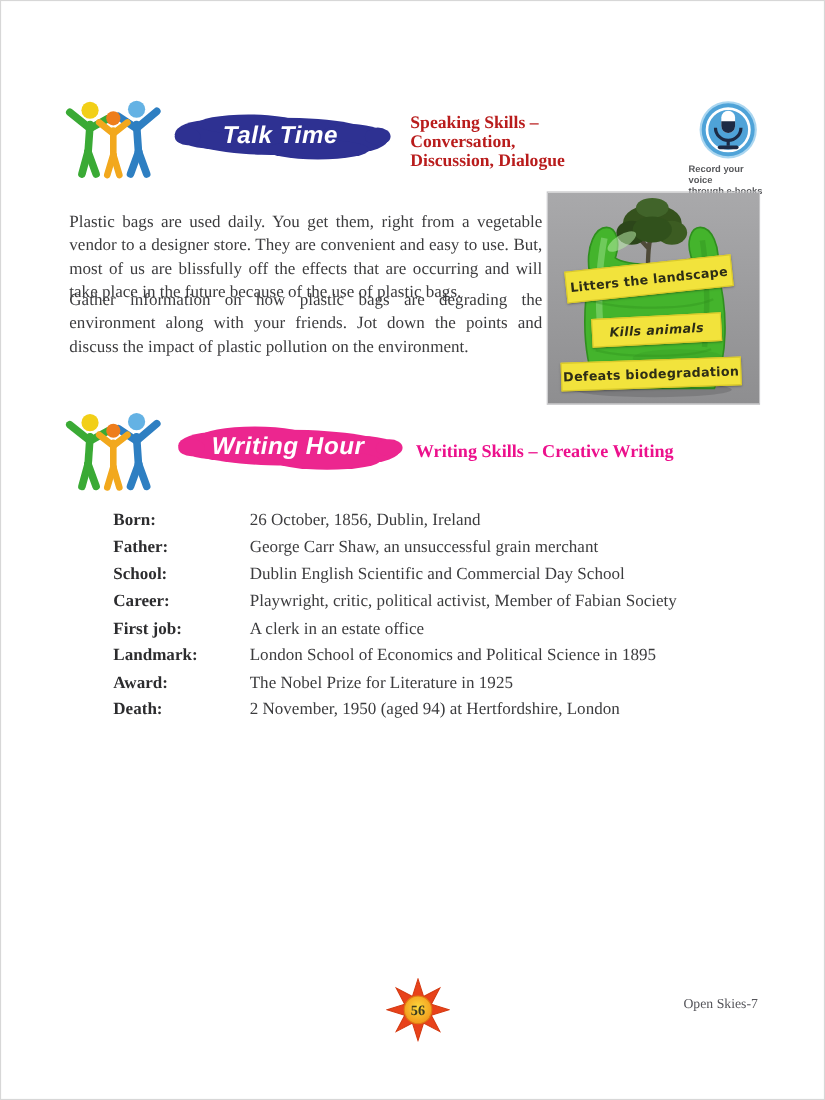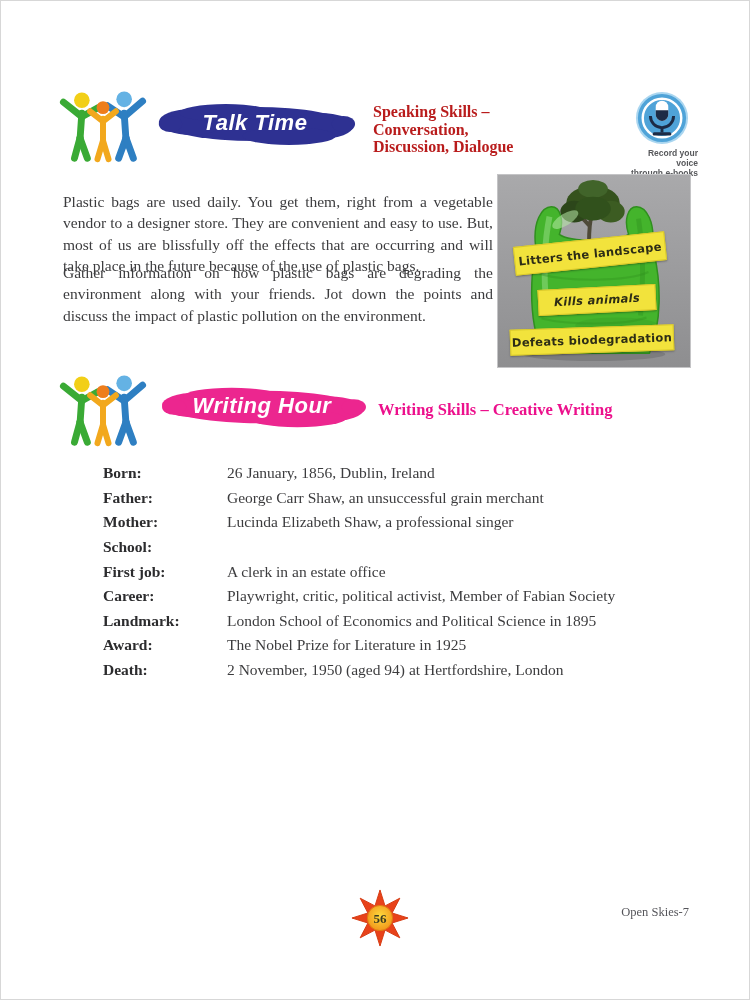--- a/index.html
+++ b/index.html
@@ -32,21 +32,21 @@
   .heading-blue {
     position:absolute; left:372px; top:102px;
     font-weight:bold; font-size:16px; line-height:17.5px;
     color:#b91c1c; white-space:pre-line;
   }
   .heading-magenta {
     position:absolute; left:377px; top:399px;
     font-weight:bold; font-size:16.5px; color:#ec108c;
   }
   
-  .mic-widget { position:absolute; left:625px; top:90px; width:72px; text-align:right; cursor:pointer; }
+  .mic-widget { position:absolute; left:625px; top:90px; width:72px; text-align:left; cursor:pointer; }
   .mic-widget svg { width:54px; height:54px; display:block; margin:0 auto; }
   .mic-caption {
     margin-top:3px; font-family:"Liberation Sans","DejaVu Sans",sans-serif;
     font-weight:bold; font-size:8.5px; line-height:10px; color:#57585b;
     white-space:pre-line;
   }
   
   .para {
     position:absolute; left:62px; width:430px;
     font-size:15.5px; line-height:21.4px; color:#3c3c3e;
@@ -233,40 +233,37 @@
     </svg>
     <span class="badge-text">Writing Hour</span>
   </div>
 
   <h2 class="heading-magenta">Writing Skills – Creative Writing</h2>
 
 
   <div class="bio-table">
     <div class="bio-row">
       <span class="bio-label">Born:</span>
-      <span class="bio-value">26 January, 1856, Dublin, Ireland</span>
+      <span class="bio-value">26 October, 1856, Dublin, Ireland</span>
     </div>
     <div class="bio-row">
       <span class="bio-label">Father:</span>
       <span class="bio-value">George Carr Shaw, an unsuccessful grain merchant</span>
     </div>
     <div class="bio-row">
-      <span class="bio-label">Mother:</span>
-      <span class="bio-value">Lucinda Elizabeth Shaw, a professional singer</span>
-    </div>
-    <div class="bio-row">
       <span class="bio-label">School:</span>
+      <span class="bio-value">Dublin English Scientific and Commercial Day School</span>
+    </div>
+    <div class="bio-row">
+      <span class="bio-label">Career:</span>
+      <span class="bio-value">Playwright, critic, political activist, Member of Fabian Society</span>
     </div>
     <div class="bio-row">
       <span class="bio-label">First job:</span>
       <span class="bio-value">A clerk in an estate office</span>
-    </div>
-    <div class="bio-row">
-      <span class="bio-label">Career:</span>
-      <span class="bio-value">Playwright, critic, political activist, Member of Fabian Society</span>
     </div>
     <div class="bio-row">
       <span class="bio-label">Landmark:</span>
       <span class="bio-value">London School of Economics and Political Science in 1895</span>
     </div>
     <div class="bio-row">
       <span class="bio-label">Award:</span>
       <span class="bio-value">The Nobel Prize for Literature in 1925</span>
     </div>
     <div class="bio-row">

